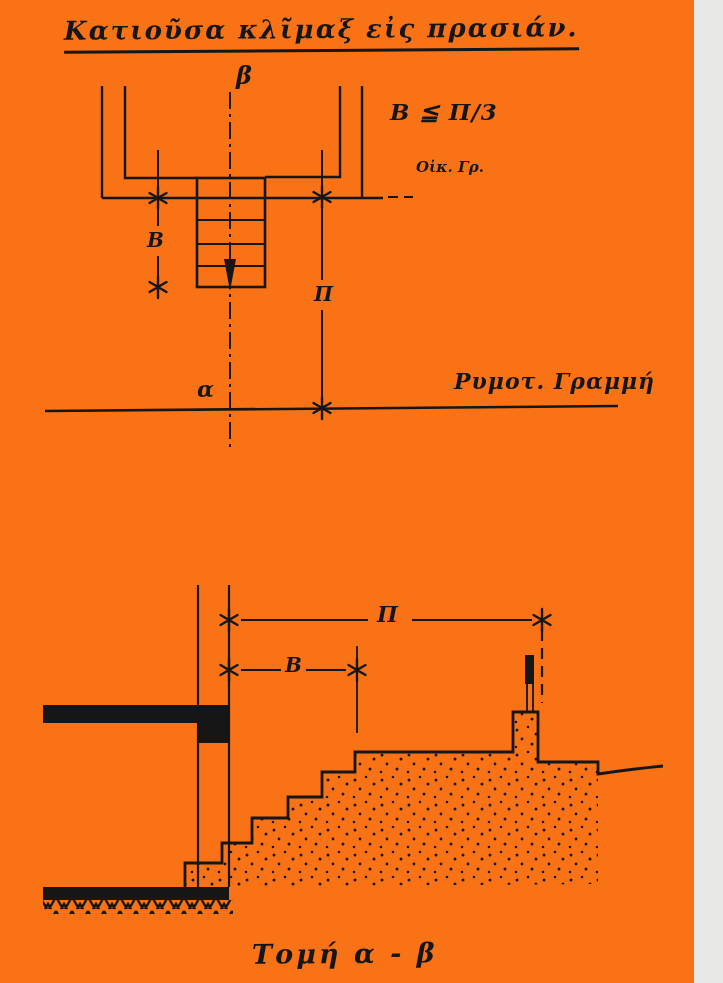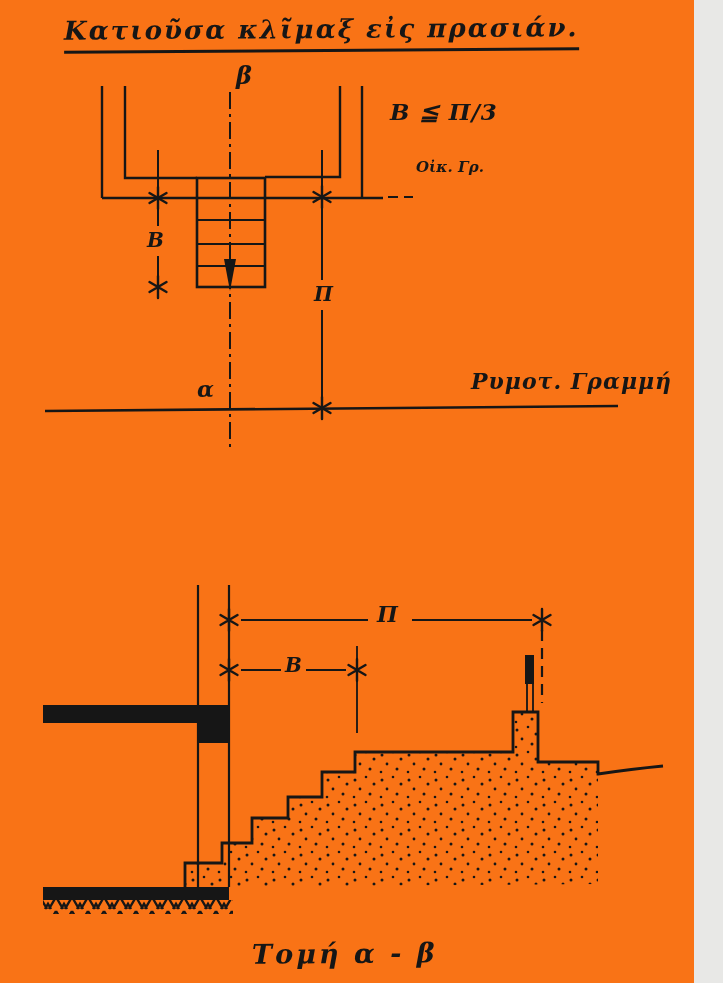--- a/index.html
+++ b/index.html
@@ -110,20 +110,20 @@
 
   <span class="lbl small" style="left:416px;top:160px;font-size:15px;">Οἰκ. Γρ.</span>
 
   <span class="lbl dim" style="left:147px;top:230px;">Β</span>
 
 
   <span class="lbl dim" style="left:314px;top:284px;">Π</span>
 
   <span class="lbl axis" style="left:197px;top:378px;">α</span>
 
-  <span class="lbl small" style="left:454px;top:370px;font-size:22px;letter-spacing:1px;margin-left:17px;">Ρυμοτ. Γραμμή</span>
+  <span class="lbl small" style="left:454px;top:370px;font-size:22px;letter-spacing:1px;">Ρυμοτ. Γραμμή</span>
 
   <span class="lbl dim" style="left:377px;top:603px;font-size:22px;">Π</span>
 
   <span class="lbl dim" style="left:285px;top:655px;">Β</span>
 
   <span class="lbl caption" style="left:252px;top:940px;">Τομή  α - β</span>
 </div>
 
 </body></html>

